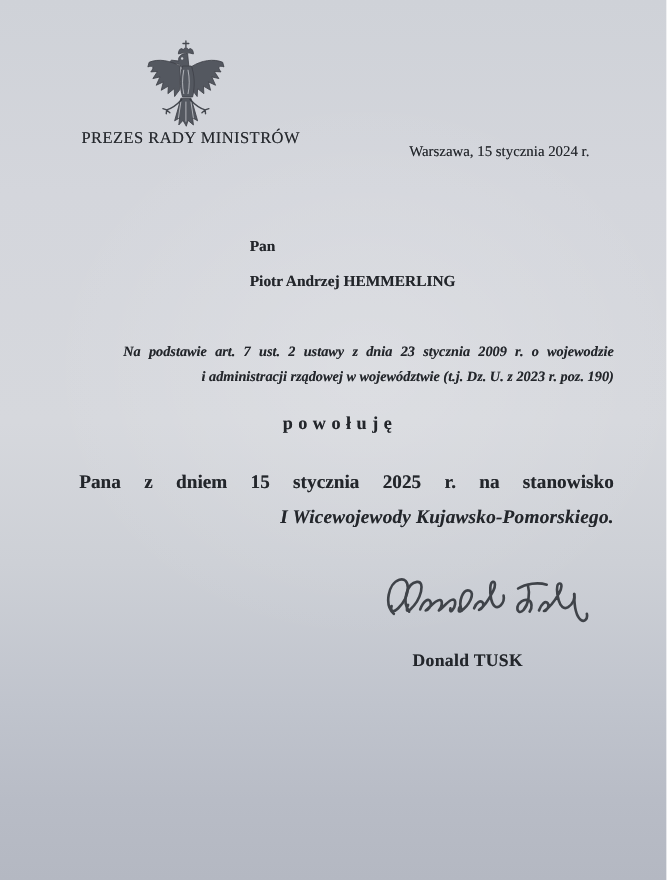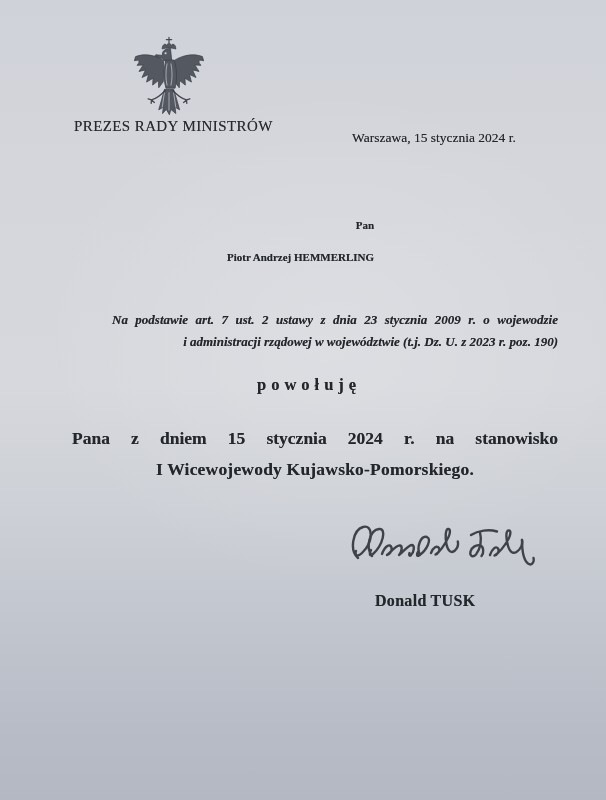--- a/index.html
+++ b/index.html
@@ -16,44 +16,44 @@
   }
   .txt{color:#23262b;text-shadow:0 0 0.5px rgba(35,38,43,0.55);}
   .abs{position:absolute;}
 
   .office-title{
     left:74px;top:118px;
     font-size:15px;letter-spacing:0.4px;font-weight:500;
     color:#26292e;
   }
   .dateline{
-    left:352px;top:130px;
+    left:372px;top:130px;
     font-size:13.5px;
   }
   .addressee{
     left:227px;top:209px;
-    font-size:11px;font-weight:bold;line-height:32px;text-align:right;
+    font-size:14px;font-weight:bold;line-height:32px;
   }
   .legal{
     left:60px;top:309px;width:498px;
     font-size:13px;font-weight:bold;font-style:italic;
     line-height:22px;
   }
   .legal .l1{text-indent:52px;text-align:justify;text-align-last:justify;}
   .legal .l2{text-align:right;}
   .performative{
     left:257px;top:375px;
     font-size:16.5px;font-weight:bold;letter-spacing:5px;
   }
   .appointment{
     left:72px;top:423px;width:486px;
     font-size:17.5px;font-weight:bold;line-height:31px;
   }
   .appointment .l1{text-align:justify;text-align-last:justify;}
-  .appointment .l2{text-align:center;letter-spacing:0.2px;}
+  .appointment .l2{text-align:right;letter-spacing:0.2px;font-style:italic;}
   .emblem-box{left:131px;top:36px;width:76px;height:80px;}
   .signature-box{left:344px;top:514px;width:206px;height:62px;}
   .signer-name{
     left:375px;top:573px;
     font-size:16px;font-weight:bold;letter-spacing:0.3px;margin-top:19px;
   }
 </style>
 </head>
 <body>
 
@@ -103,21 +103,21 @@
   </div>
 
   <div class="abs legal txt">
     <div class="l1">Na podstawie art. 7 ust. 2 ustawy z dnia 23 stycznia 2009 r. o wojewodzie</div>
     <div class="l2">i administracji rządowej w województwie (t.j. Dz. U. z 2023 r. poz. 190)</div>
   </div>
 
   <div class="abs performative txt">powołuję</div>
 
   <div class="abs appointment txt">
-    <div class="l1">Pana z dniem 15 stycznia 2024 r. na stanowisko</div>
+    <div class="l1">Pana z dniem 15 stycznia 2025 r. na stanowisko</div>
     <div class="l2">I Wicewojewody Kujawsko-Pomorskiego.</div>
   </div>
 
   <div class="abs signature-box">
     <svg width="206" height="62" viewBox="0 0 206 62" aria-hidden="true">
       <g stroke="#34383e" stroke-width="2.4" fill="none" stroke-linecap="round" stroke-linejoin="round" opacity="0.92">
 
         <path d="M14,44 C5,36 9,16 19,13 C29,10 30,27 18,39 C14,43 10.5,42 12,37"></path>
         <path d="M28,42 C21,33 26,16 35,15 C43,14 39,31 29,40 C25.5,43 25,40 27,36"></path>
 

